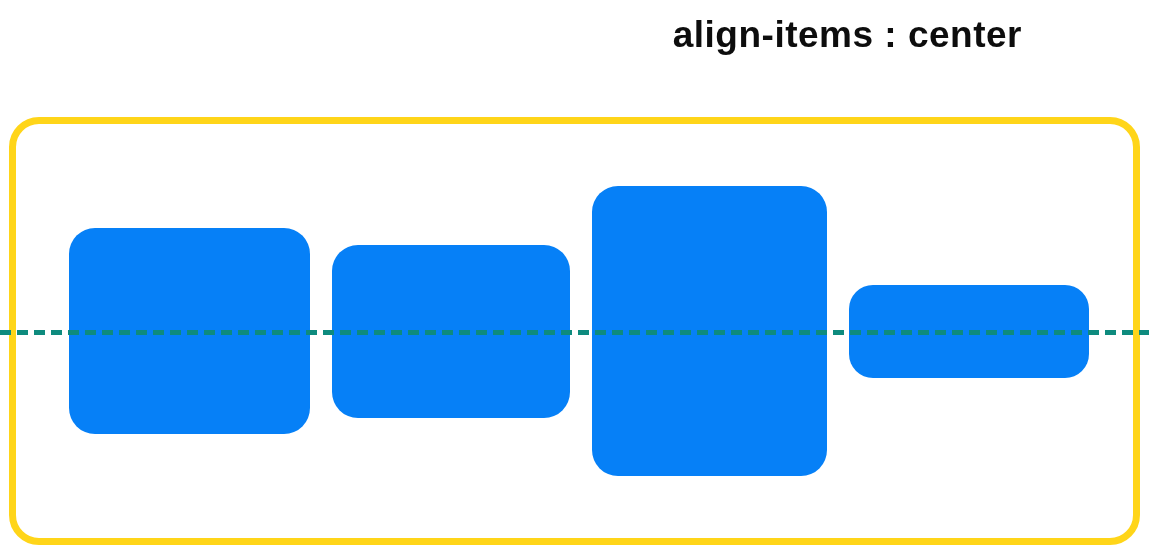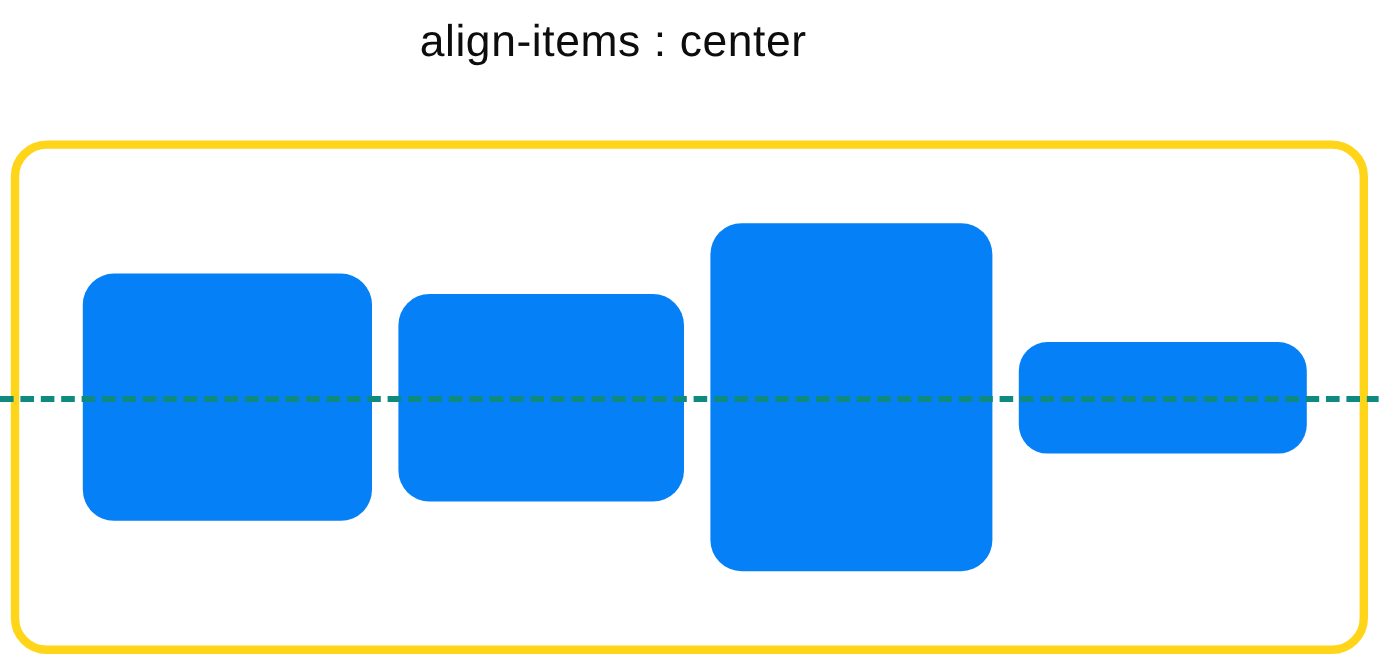--- a/index.html
+++ b/index.html
@@ -23,24 +23,24 @@
     background: #ffffff;
     overflow: hidden;
   }
 
   
   #title {
     position: absolute;
     left: 0;
     top: 8px;
     width: 1022px;
-    text-align: center;
+    text-align: right;
     font-family: "Liberation Sans", "DejaVu Sans", sans-serif;
     font-size: 37px;
-    font-weight: 400;
+    font-weight: 700;
     letter-spacing: 0.5px;
     color: #0d0d0d;
     white-space: pre;
     line-height: 54px;
   }
 
   
   #flex-container {
     position: absolute;
     left: 9px;

